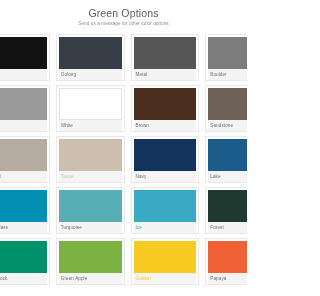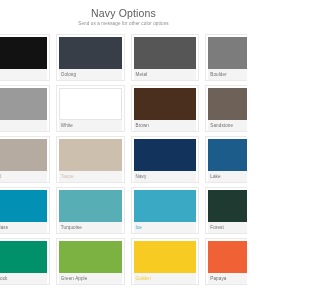--- a/index.html
+++ b/index.html
@@ -105,21 +105,21 @@
     height: 10px;
     background: #ffffff;
   }
 </style>
 </head>
 <body>
 
 <div id="page">
 
   <div class="header">
-    <div class="header-title">Navy Options</div>
+    <div class="header-title">Green Options</div>
     <div class="header-subtitle">Send us a message for other color options</div>
   </div>
 
   <div class="grid-viewport">
     <div class="grid" id="swatch-grid">
         <div class="cell">
           <div class="card" style="border-color: rgb(233, 233, 233);">
             <div class="swatch" style="background: rgb(18, 18, 18);"></div>
             <div class="caption" style="background: rgb(244, 244, 244); color: rgb(111, 111, 111);">Black</div>
           </div>

